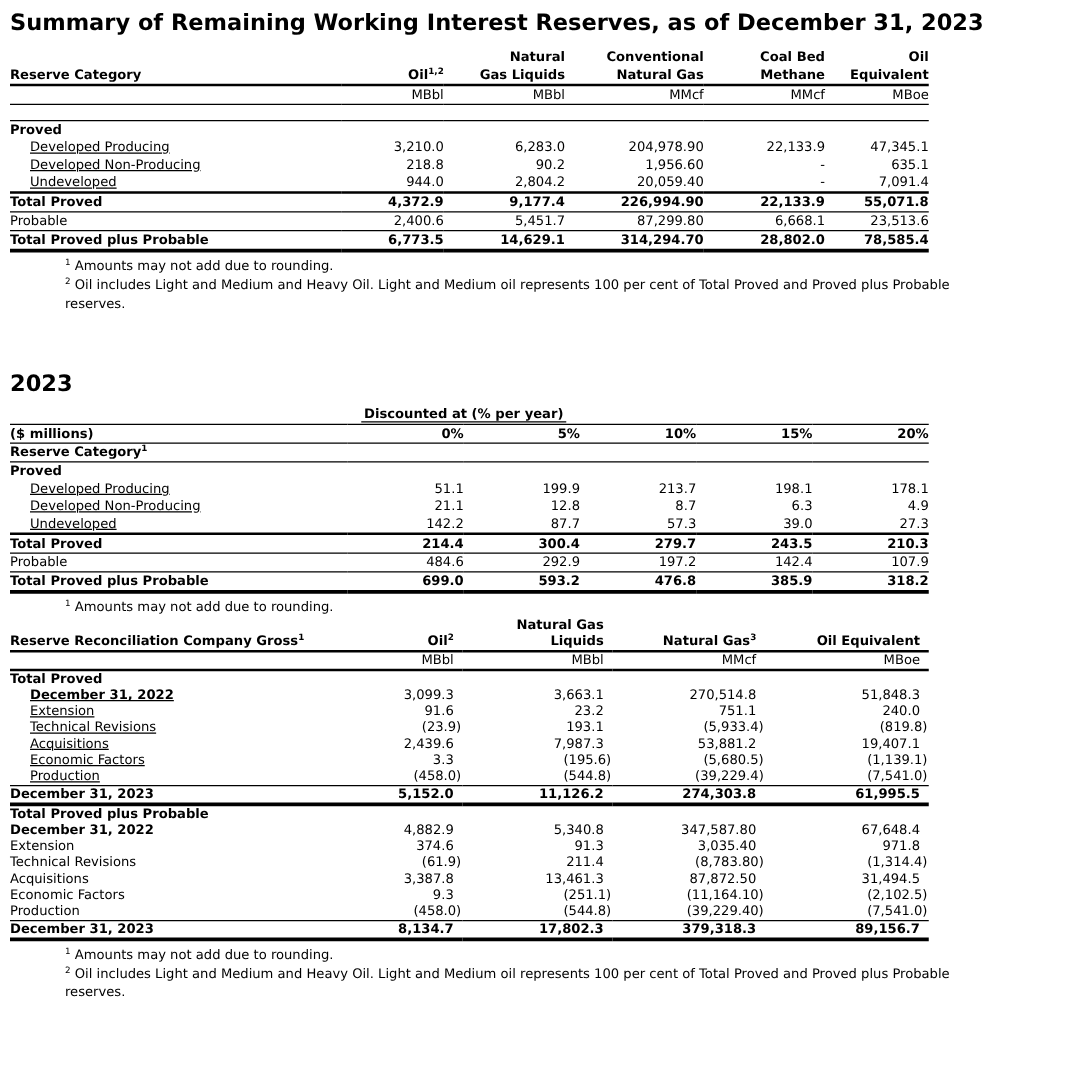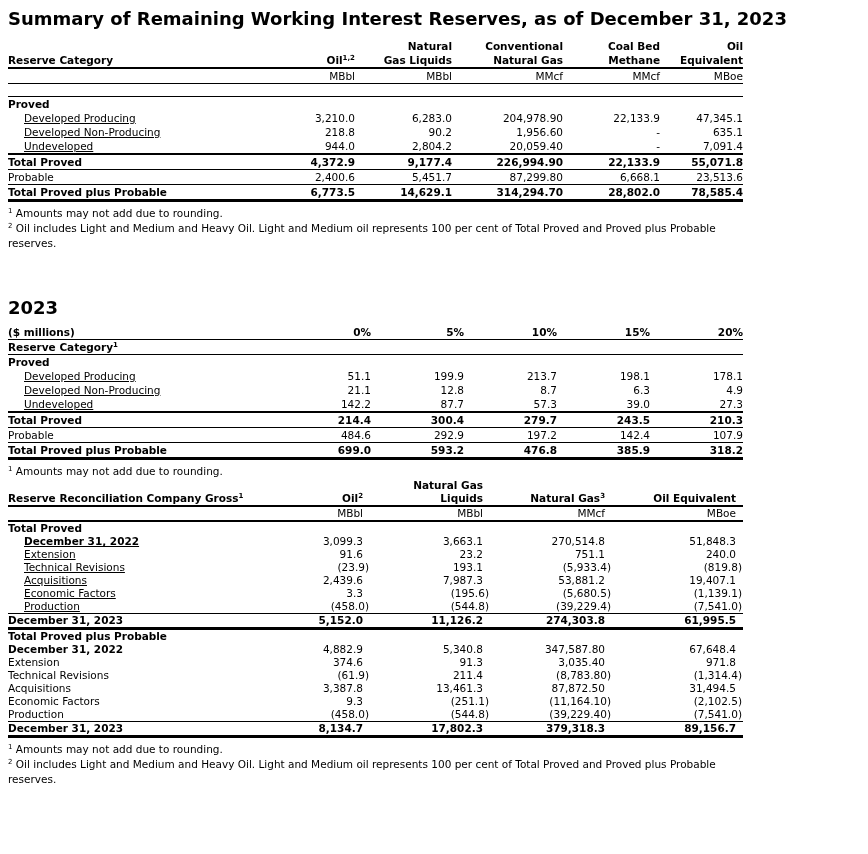--- a/index.html
+++ b/index.html
@@ -17,21 +17,21 @@
   .ind{padding-left:16px;text-decoration:underline;}
   tr.bb1>td{border-bottom:1px solid #000;}
   tr.bb2>td{border-bottom:2px solid #000;}
   tr.bb3>td{border-bottom:3px solid #000;}
   tr.gap>td{height:11px;}
   sup{font-size:7px;line-height:0;vertical-align:4px;}
   .t3 .num{padding-right:7px;}
   .t3 .num.paren{padding-right:1px;}
   .disc{text-align:center;}
   .disc span{display:inline-block;border-bottom:1px solid #000;font-weight:bold;padding:0 2px;}
-  .fns{margin-top:4px;}
+  .fns{margin-top:4px;margin-left:44px;}
   .fn{line-height:15px;white-space:nowrap;width:780px;}
 </style>
 </head>
 <body>
 
 <div class="doc">
 
   <div class="title title1">Summary of Remaining Working Interest Reserves, as of December 31, 2023</div>
 
   <table class="t12 t1">
@@ -135,20 +135,25 @@
   <table class="t12 t2">
     <colgroup>
         <col style="width:270px">
         <col style="width:93px">
         <col style="width:93px">
         <col style="width:93px">
         <col style="width:93px">
         <col style="width:93px">
       </colgroup>
     <tbody>
+        <tr class="bb1">
+      <td></td>
+      <td colspan="2" class="disc"><span>Discounted at (% per year)</span></td>
+      <td colspan="3"></td>
+    </tr>
     <tr class="bb1">
       <td class="b">($ millions)</td>
       <td class="num b">0%</td>
       <td class="num b">5%</td>
       <td class="num b">10%</td>
       <td class="num b">15%</td>
       <td class="num b">20%</td>
     </tr>
     <tr class="bb1">
       <td colspan="6" class="b"><span>Reserve Category</span><sup>1</sup></td>

